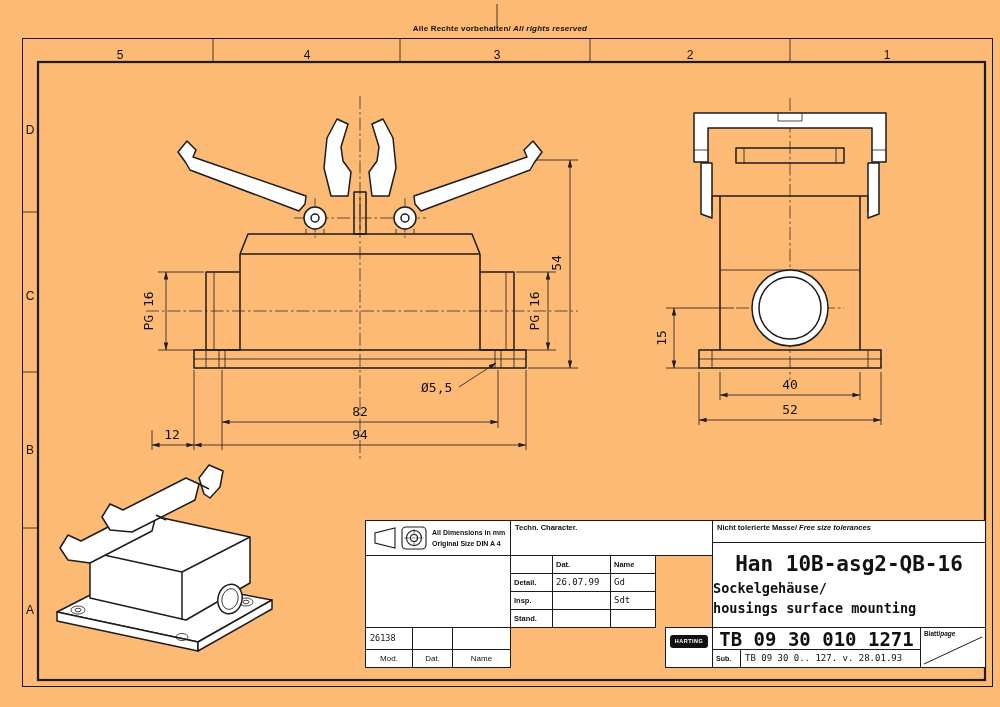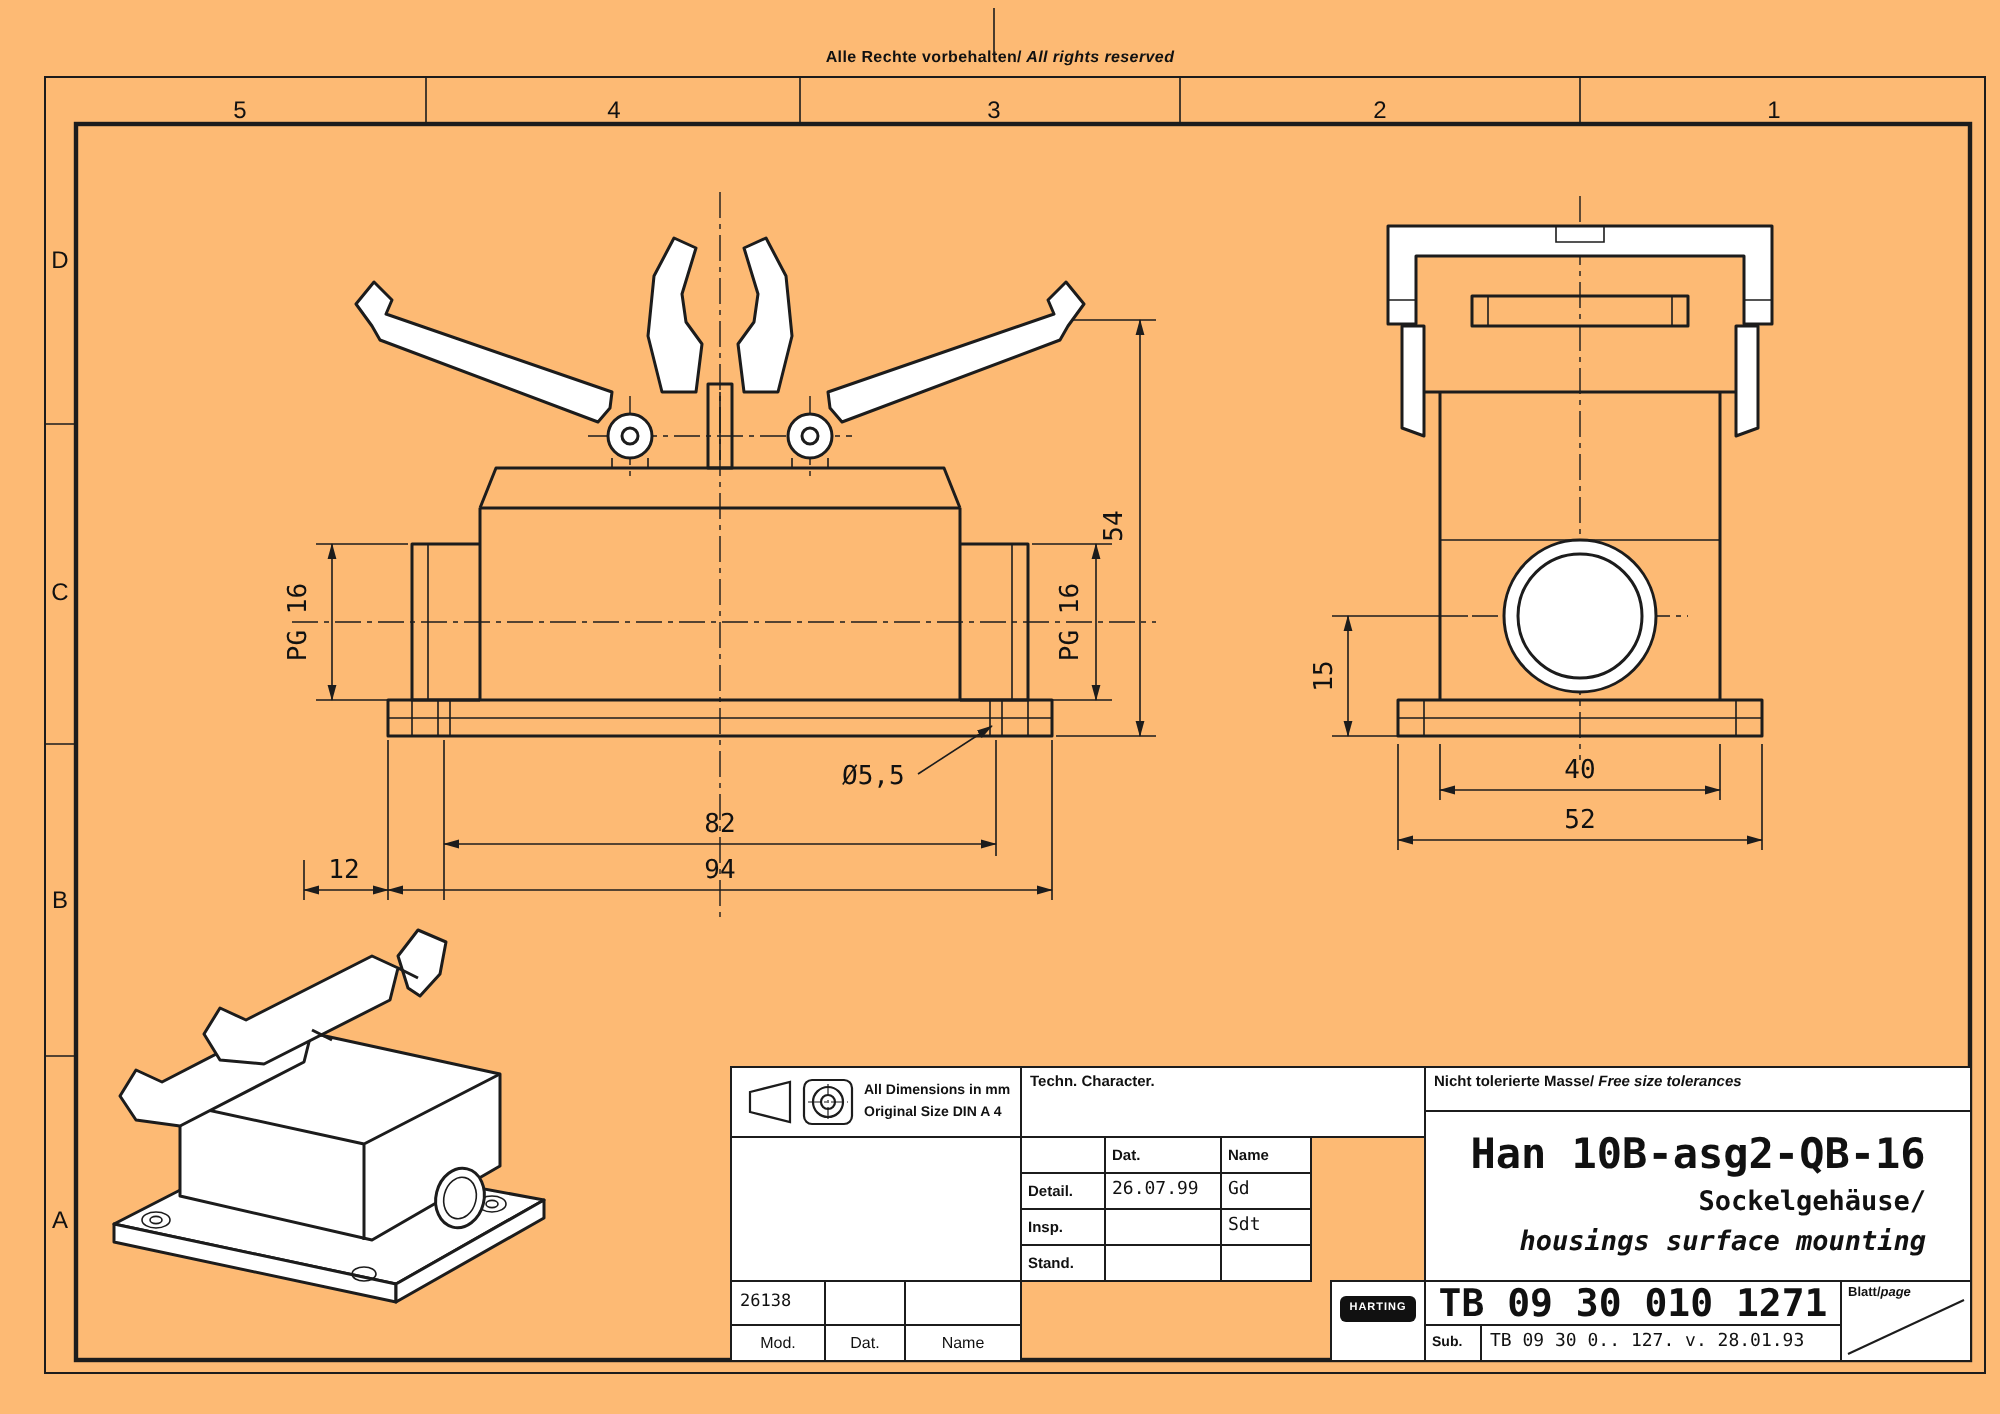--- a/index.html
+++ b/index.html
@@ -18,32 +18,32 @@
   .zt { font:12px "Liberation Sans",sans-serif; fill:#111; }
   .sym{ fill:none; stroke:#1c1c1c; stroke-width:1.1; }
   .symt{ fill:none; stroke:#1c1c1c; stroke-width:0.6; stroke-dasharray:6 2 1.5 2; }
 
   
   #copyright { position:absolute; left:0; top:24px; width:1000px; text-align:center;
                font-size:8px; font-weight:bold; letter-spacing:0.2px; }
   #copyright .en { font-style:italic; }
 
   
-  #titleblock { position:absolute; left:365px; top:533px; width:621px; height:148px; }
+  #titleblock { position:absolute; left:365px; top:520px; width:621px; height:148px; }
   #titleblock .c { position:absolute; border:1px solid #1c1c1c; background:#fff; overflow:hidden; }
   .lbl { font-size:7.5px; font-weight:bold; padding:2px 0 0 4px; }
   .lbl .en { font-style:italic;text-align:center; }
   .celllbl { font-size:7.5px; font-weight:bold; line-height:17px; padding-left:3px; }
   .cellval { font:9px "DejaVu Sans Mono",monospace; line-height:17px; padding-left:3px; }
   .scale-lab { font-size:6.5px; font-weight:bold; text-align:center; padding-top:2px; }
   .scale-val { font-size:17px; font-weight:bold; text-align:center; margin-top:14px;
                font-family:"DejaVu Sans Mono",monospace; }
   .partnum { font:bold 21px "DejaVu Sans Mono",monospace; text-align:center; margin-top:9px; }
-  .desc { font:bold 13.5px "DejaVu Sans Mono",monospace; text-align:right; padding-right:22px; margin-top:4px; }
-  .desc.en { font-style:italic; }
+  .desc { font:bold 13.5px "DejaVu Sans Mono",monospace; text-align:left; padding-right:22px; margin-top:4px; }
+  .desc.en { }
   .docnum { font:bold 19px "DejaVu Sans Mono",monospace; text-align:center; line-height:22px; }
   .addr { font:10px "DejaVu Sans Mono",monospace; line-height:15px; padding:5px 0 0 6px; }
   .ordernum { font:8.5px "DejaVu Sans Mono",monospace; line-height:21px; padding-left:4px; }
   .bcol { font-size:8px; text-align:center; line-height:17px; }
   .blatt-lab { position:absolute; left:3px; top:2px; font-size:6.5px; font-weight:bold; }
   .blatt-lab .en { font-style:italic; }
   .sublab { font-size:7px; font-weight:bold; line-height:17px; padding-left:3px; }
   .subval { font:9px "DejaVu Sans Mono",monospace; line-height:17px; padding-left:4px; }
   .logo { position:absolute; left:4px; top:7px; width:38px; height:13px; background:#111;
           border-radius:3px; color:#fff; font-size:5.5px; font-weight:bold; letter-spacing:0.5px;

